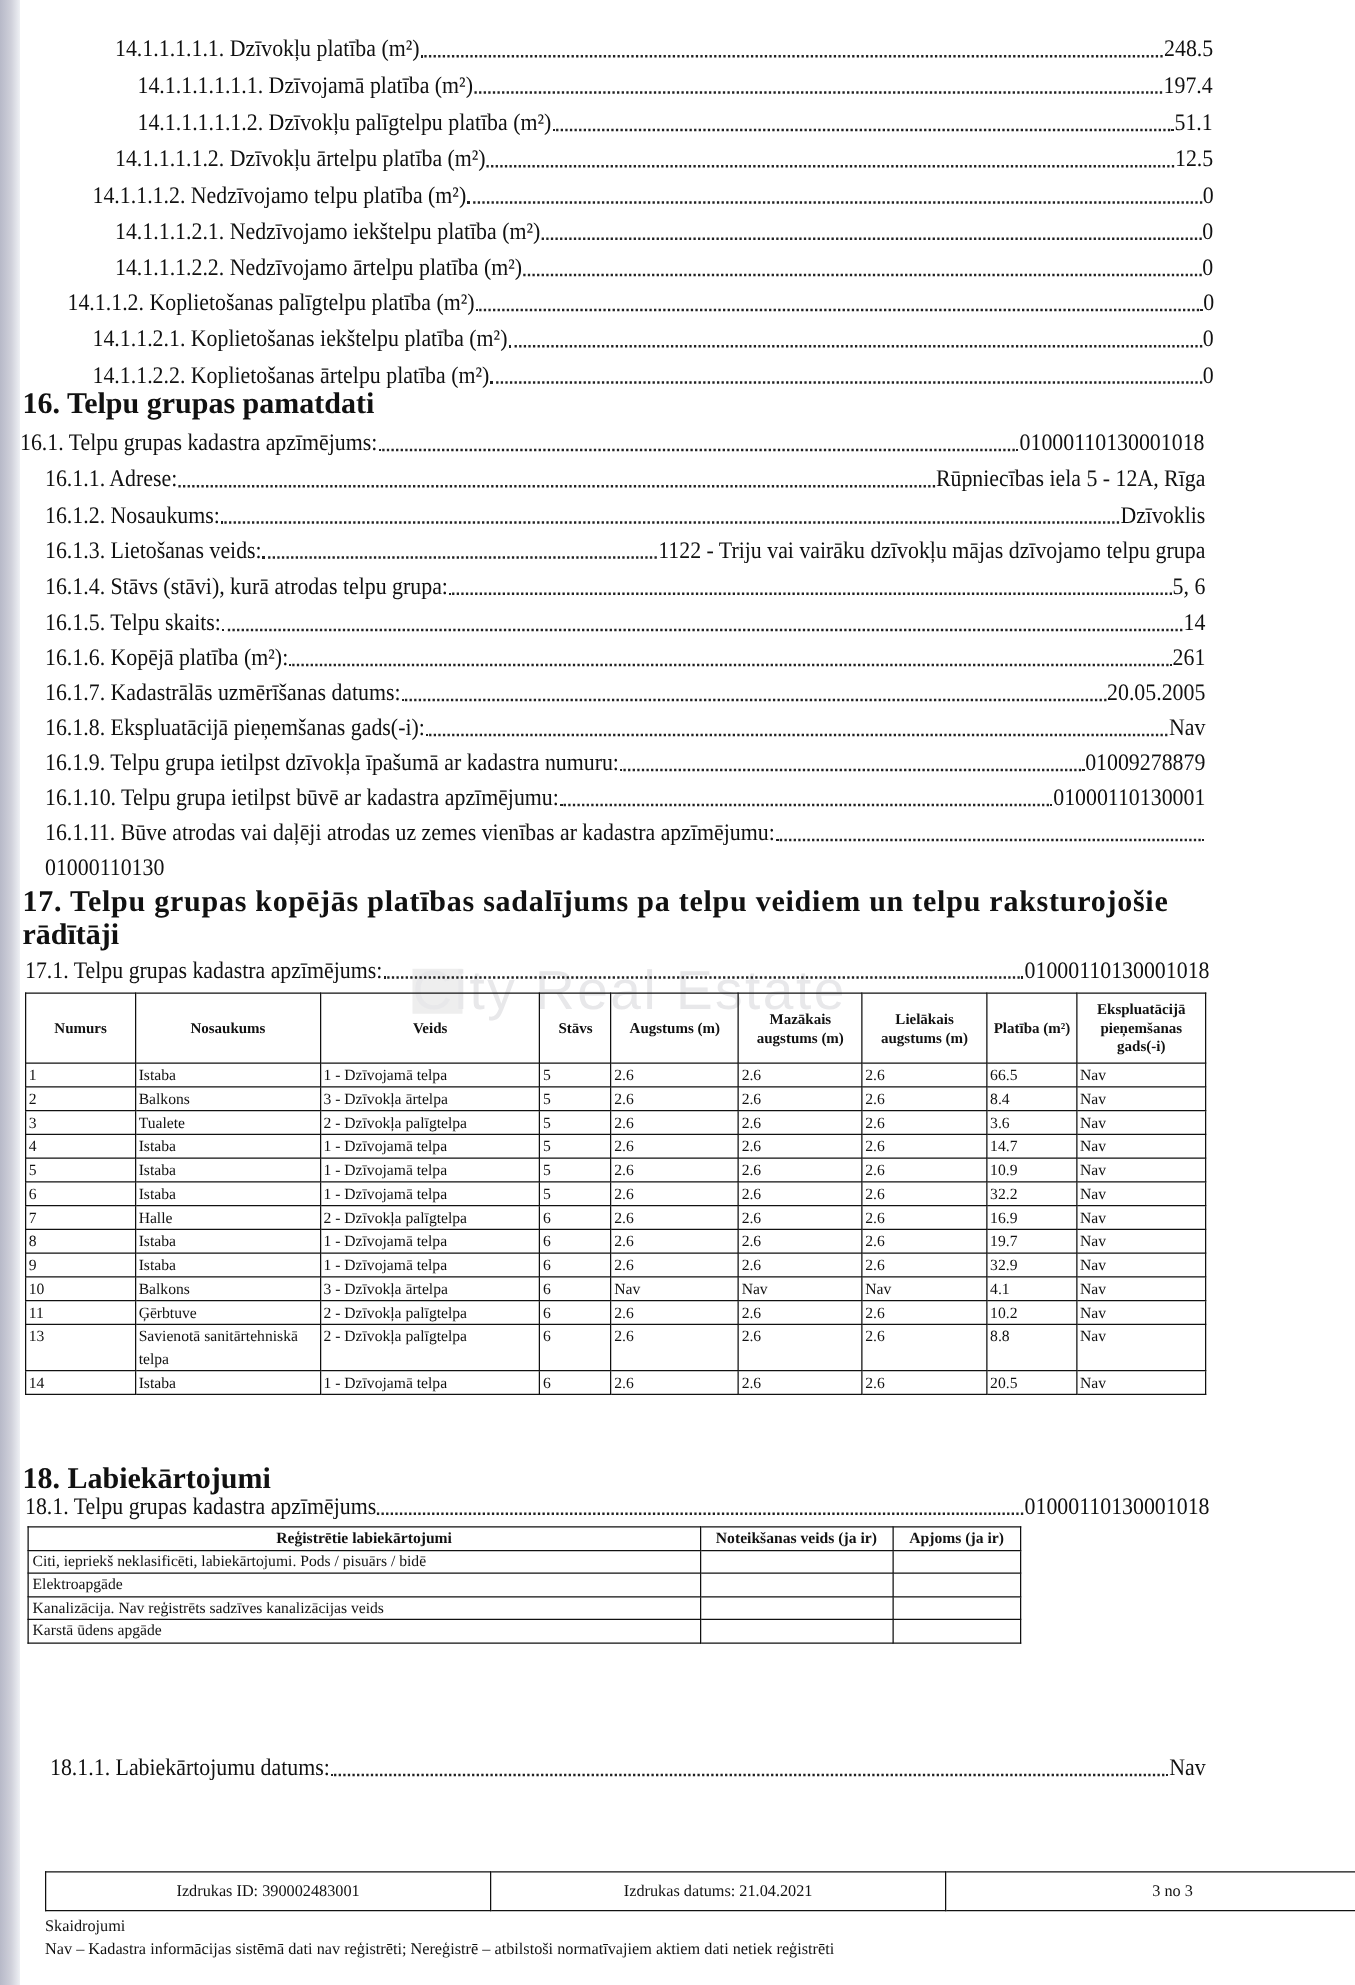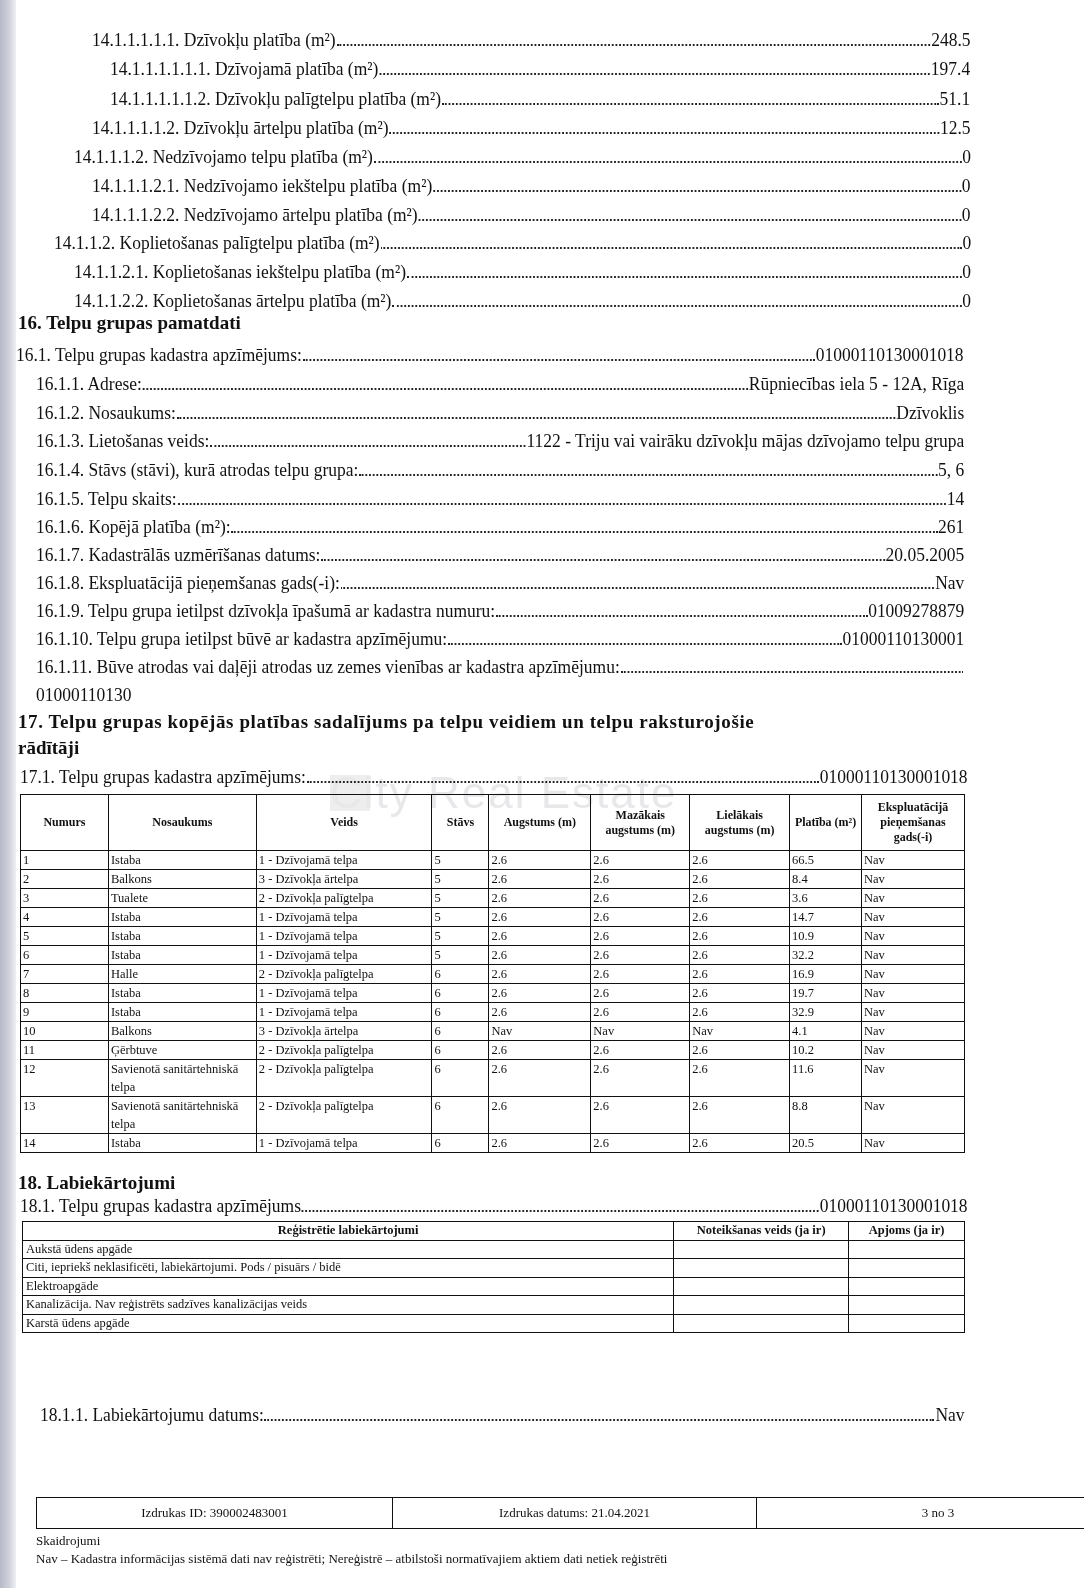--- a/index.html
+++ b/index.html
@@ -17,33 +17,33 @@
     font-size:19px; line-height:24px; white-space:nowrap;
     transform:scaleX(0.92); transform-origin:left bottom;
   }
   .line .lbl { flex:0 0 auto; }
   .line .dots {
     flex:1 1 auto; overflow:hidden; border-bottom:2px dotted #222;
     margin:0 1px 6px 1px; height:1px;
   }
   .line .val { flex:0 0 auto; }
   .heading {
-    position:absolute; font-weight:bold; font-size:19px; line-height:24px;
+    position:absolute; font-weight:bold; font-size:24px; line-height:24px;
     white-space:nowrap;
   }
   .plain { position:absolute; font-size:19px; line-height:24px; white-space:nowrap; transform:scaleX(0.92); transform-origin:left bottom;}
 
   table { border-collapse:collapse; position:absolute; }
   .rooms { left:20px; top:794px; width:945px; font-size:12.5px; }
   .rooms th, .rooms td { border:1.5px solid #111; padding:0 2px; vertical-align:top; }
   .rooms th { font-weight:bold; font-size:12px; text-align:center; vertical-align:middle; line-height:15px; }
   .rooms td { line-height:18px; }
   .rooms tr.hdr { height:56px; }
 
-  .amen { left:22px; top:1221px; width:943px; font-size:12.5px; }
+  .amen { left:22px; top:1221px; width:795px; font-size:12.5px; }
   .amen th, .amen td { border:1.5px solid #111; padding:0 3px; height:17.5px; line-height:17px; }
   .amen th { font-weight:bold; font-size:12.5px; text-align:center; }
 
   .foot { left:36px; top:1497px; width:1084px; font-size:13px; }
   .foot td { border:1.5px solid #111; text-align:center; height:28px; }
 
   .small { position:absolute; font-size:13px; line-height:16px; white-space:nowrap;margin-left:12px; }
   .watermark {
     position:absolute; left:330px; top:768px; font-family:"Liberation Sans",sans-serif;
     font-size:44px; color:#e8e8ea; letter-spacing:2px; pointer-events:none;
@@ -324,31 +324,20 @@
         <td>Ģērbtuve</td>
         <td>2 - Dzīvokļa palīgtelpa</td>
         <td>6</td>
         <td>2.6</td>
         <td>2.6</td>
         <td>2.6</td>
         <td>10.2</td>
         <td>Nav</td>
       </tr>
       <tr style="height: 37px;">
-        <td>12</td>
-        <td>Savienotā sanitārtehniskā telpa</td>
-        <td>2 - Dzīvokļa palīgtelpa</td>
-        <td>6</td>
-        <td>2.6</td>
-        <td>2.6</td>
-        <td>2.6</td>
-        <td>11.6</td>
-        <td>Nav</td>
-      </tr>
-      <tr style="height: 37px;">
         <td>13</td>
         <td>Savienotā sanitārtehniskā telpa</td>
         <td>2 - Dzīvokļa palīgtelpa</td>
         <td>6</td>
         <td>2.6</td>
         <td>2.6</td>
         <td>2.6</td>
         <td>8.8</td>
         <td>Nav</td>
       </tr>
@@ -381,25 +370,20 @@
     </colgroup>
   <thead>
       <tr id="amen-head">
         <th>Reģistrētie labiekārtojumi</th>
         <th>Noteikšanas veids (ja ir)</th>
         <th>Apjoms (ja ir)</th>
       </tr>
     </thead>
   <tbody id="amen-body">
       <tr>
-        <td>Aukstā ūdens apgāde</td>
-        <td></td>
-        <td></td>
-      </tr>
-      <tr>
         <td>Citi, iepriekš neklasificēti, labiekārtojumi. Pods / pisuārs / bidē</td>
         <td></td>
         <td></td>
       </tr>
       <tr>
         <td>Elektroapgāde</td>
         <td></td>
         <td></td>
       </tr>
       <tr>

